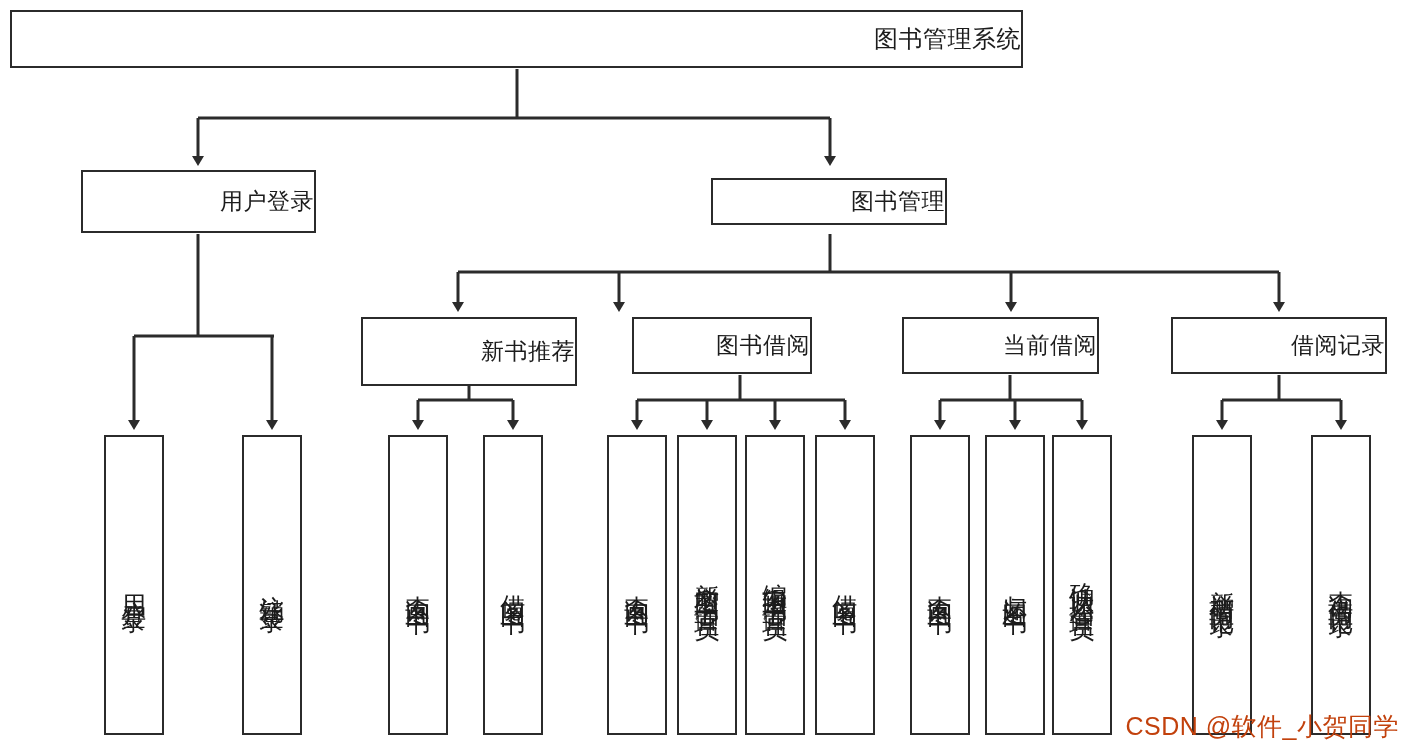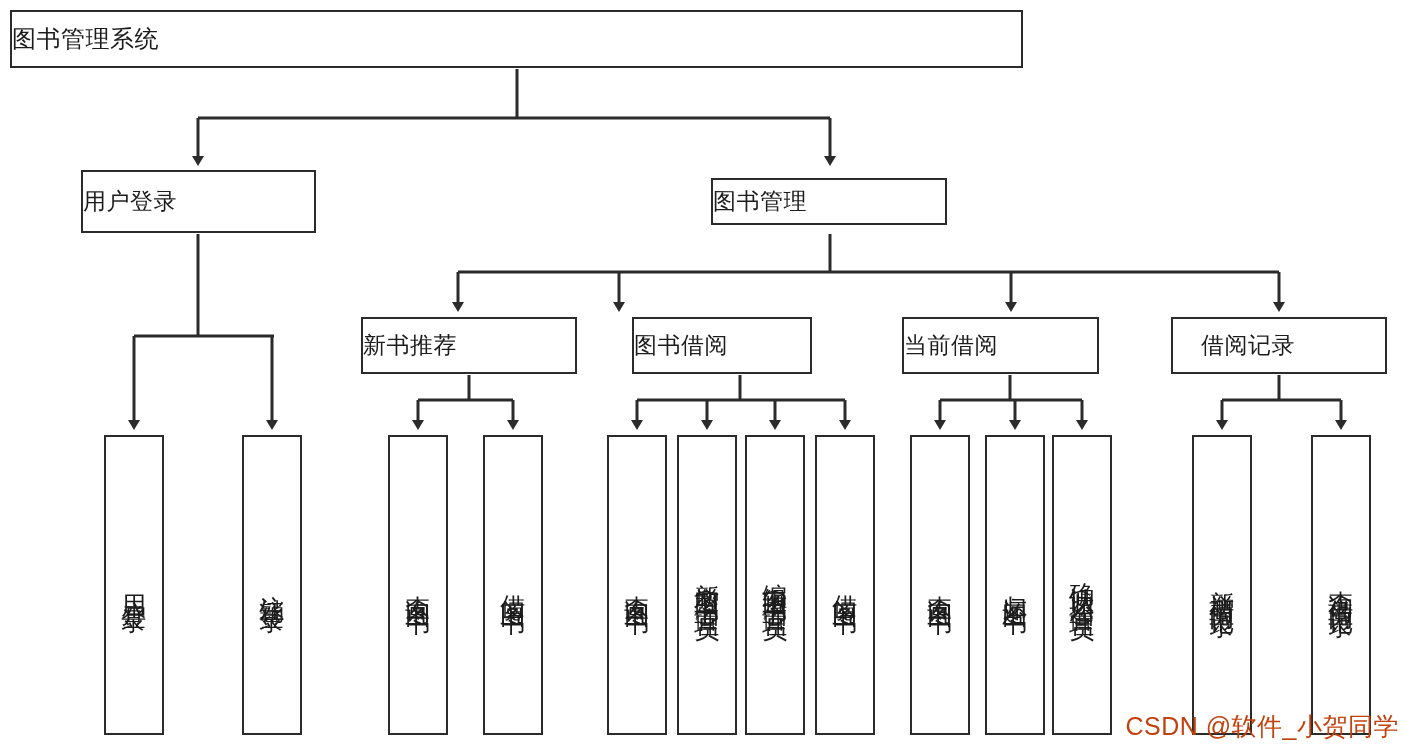--- a/index.html
+++ b/index.html
@@ -24,21 +24,21 @@
     width: 1405px;
     height: 747px;
   }
   .node {
     position: absolute;
     box-sizing: border-box;
     background: #ffffff;
     border: 2.5px solid #2b2b2b;
     display: flex;
     align-items: center;
-    justify-content: flex-start;
+    justify-content: flex-end;
     z-index: 3;
   }
   .node .label {
     color: #1c1c1c;
     text-align: center;
     line-height: 1.18;
     white-space: nowrap;
   }
   .node.horiz .label {
     font-size: 23px;
@@ -133,21 +133,21 @@
     <span class="label">图书管理系统</span>
   </div>
 
   <div class="node horiz" style="left:81px; top:170px; width:235px; height:63px;">
     <span class="label">用户登录</span>
   </div>
   <div class="node horiz" style="left:711px; top:178px; width:236px; height:47px;">
     <span class="label">图书管理</span>
   </div>
 
-  <div class="node horiz" style="left:361px; top:317px; width:216px; height:57px;">
+  <div class="node horiz" style="left:361px; top:317px; width:216px; height:69px;">
     <span class="label">新书推荐</span>
   </div>
   <div class="node horiz" style="left:632px; top:317px; width:180px; height:57px;">
     <span class="label">图书借阅</span>
   </div>
   <div class="node horiz" style="left:902px; top:317px; width:197px; height:57px;">
     <span class="label">当前借阅</span>
   </div>
   <div class="node horiz" style="left:1171px; top:317px; width:216px; height:57px;padding-left:28px;">
     <span class="label">借阅记录</span>

